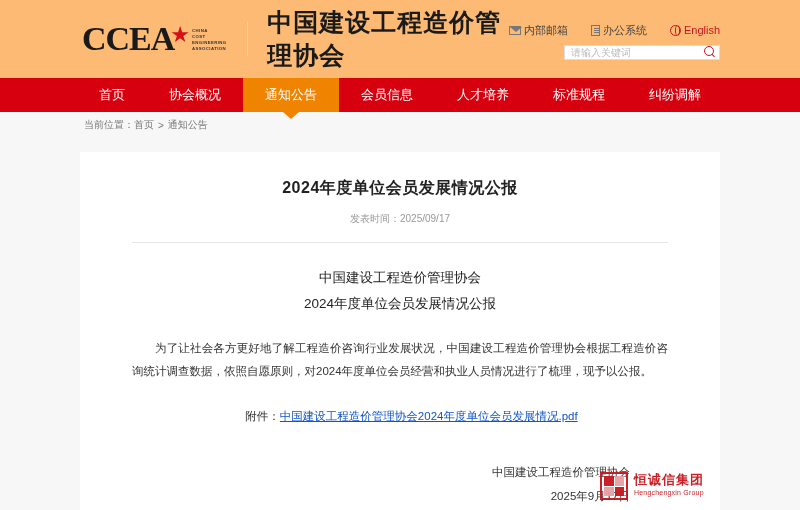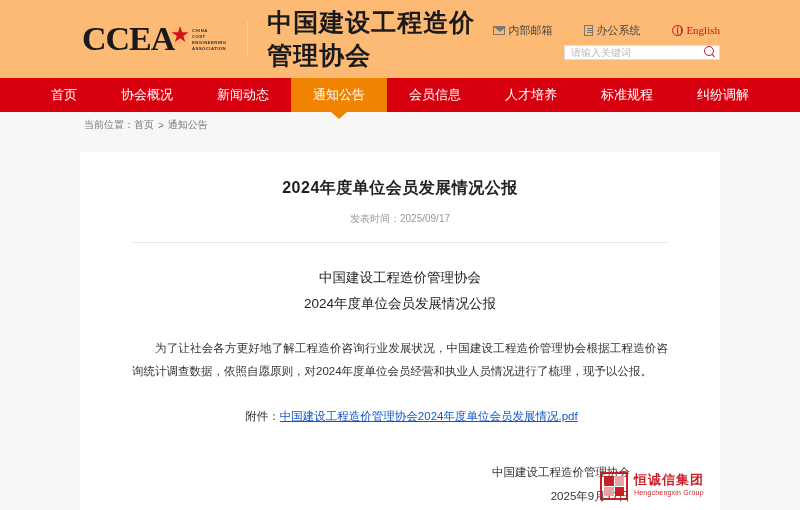--- a/index.html
+++ b/index.html
@@ -69,24 +69,23 @@
     margin-left: auto;
     display: flex;
     flex-direction: column;
     align-items: flex-end;
     gap: 7px;
     padding-top: 4px;
   }
   .top-links {
     display: flex;
     align-items: center;
-    gap: 32px;
+    gap: 23px;
     font-size: 11px;
     color: #444;
-    font-family: Liberation Serif, serif;
   }
   .top-link {
     display: flex;
     align-items: center;
     gap: 3px;
     white-space: nowrap;
   }
   .top-link .ico { display: inline-block; }
   .mail-ico {
     width: 12px; height: 9px;
@@ -361,21 +360,20 @@
     <div class="search-box">
       <input type="text" placeholder="请输入关键词" style="">
       <span class="search-btn"></span>
     </div>
   </div>
 </div>
 
 <div class="nav">
   <div class="nav-item">首页</div>
   <div class="nav-item">协会概况</div>
-  <div class="nav-item">新闻动态</div>
   <div class="nav-item active">通知公告</div>
   <div class="nav-item">会员信息</div>
   <div class="nav-item">人才培养</div>
   <div class="nav-item">标准规程</div>
   <div class="nav-item">纠纷调解</div>
 </div>
 
 <div class="crumb-bar">
   <span>当前位置：</span>
   <a href="#">首页</a>

